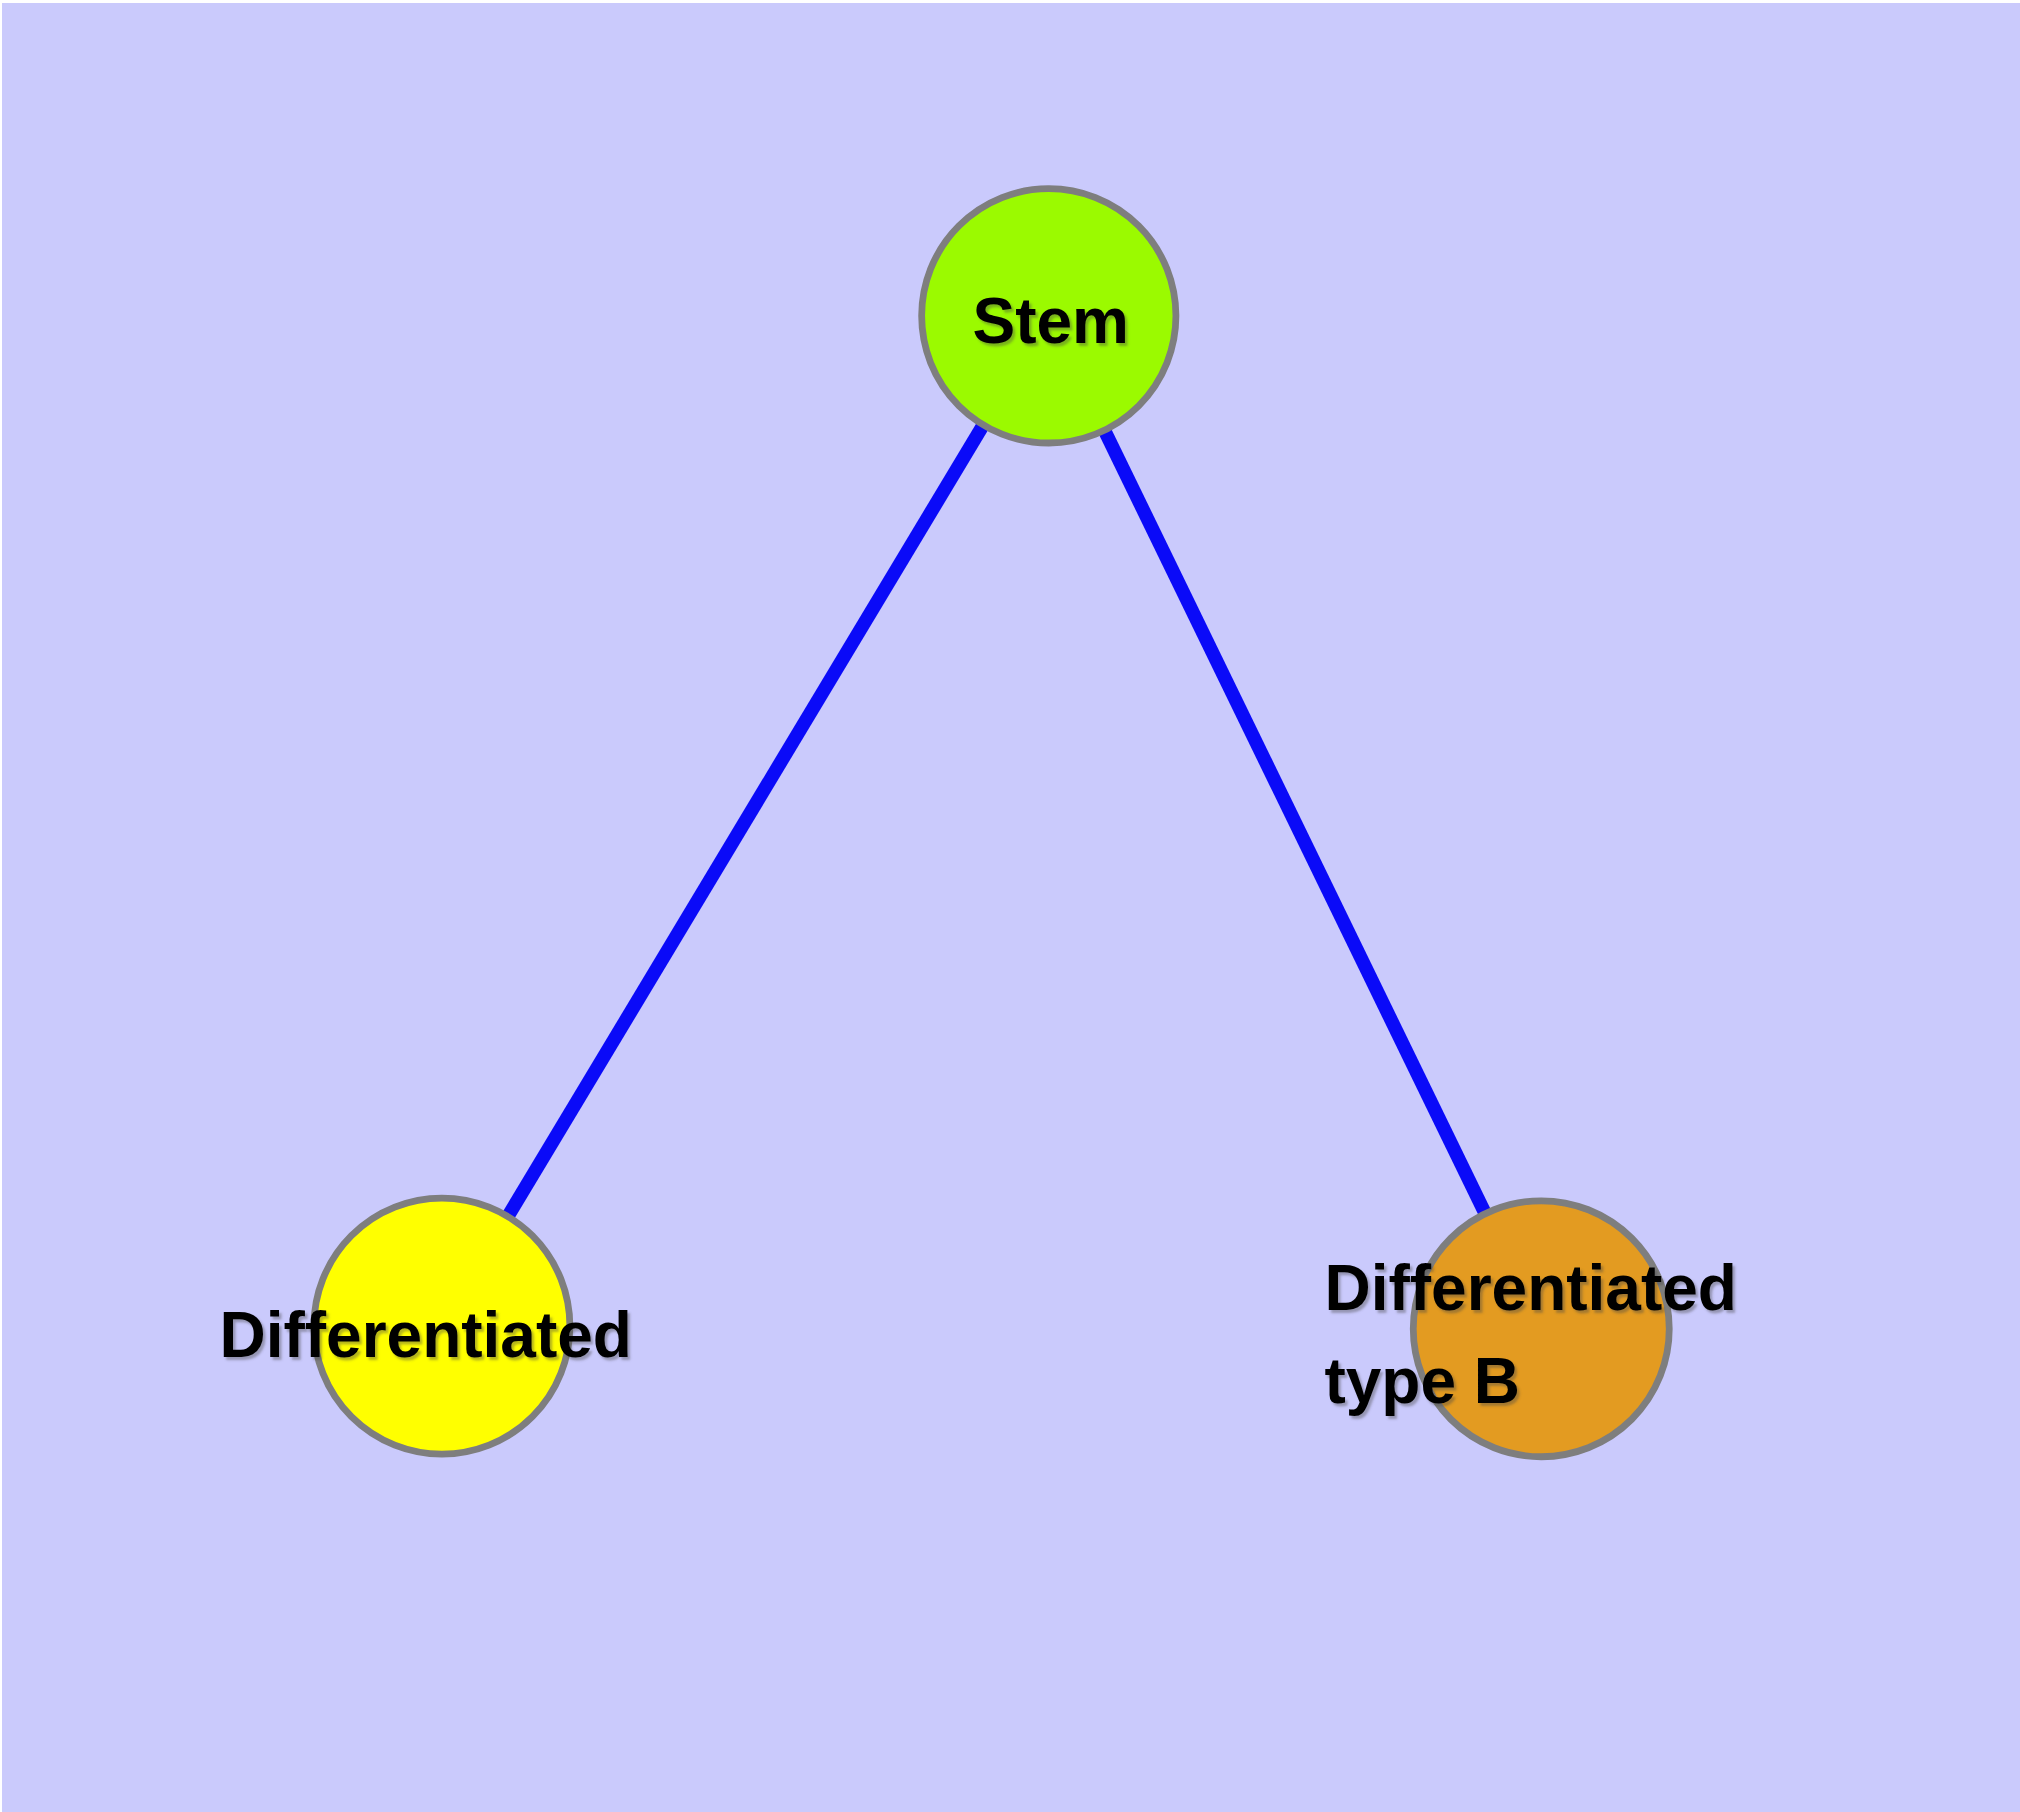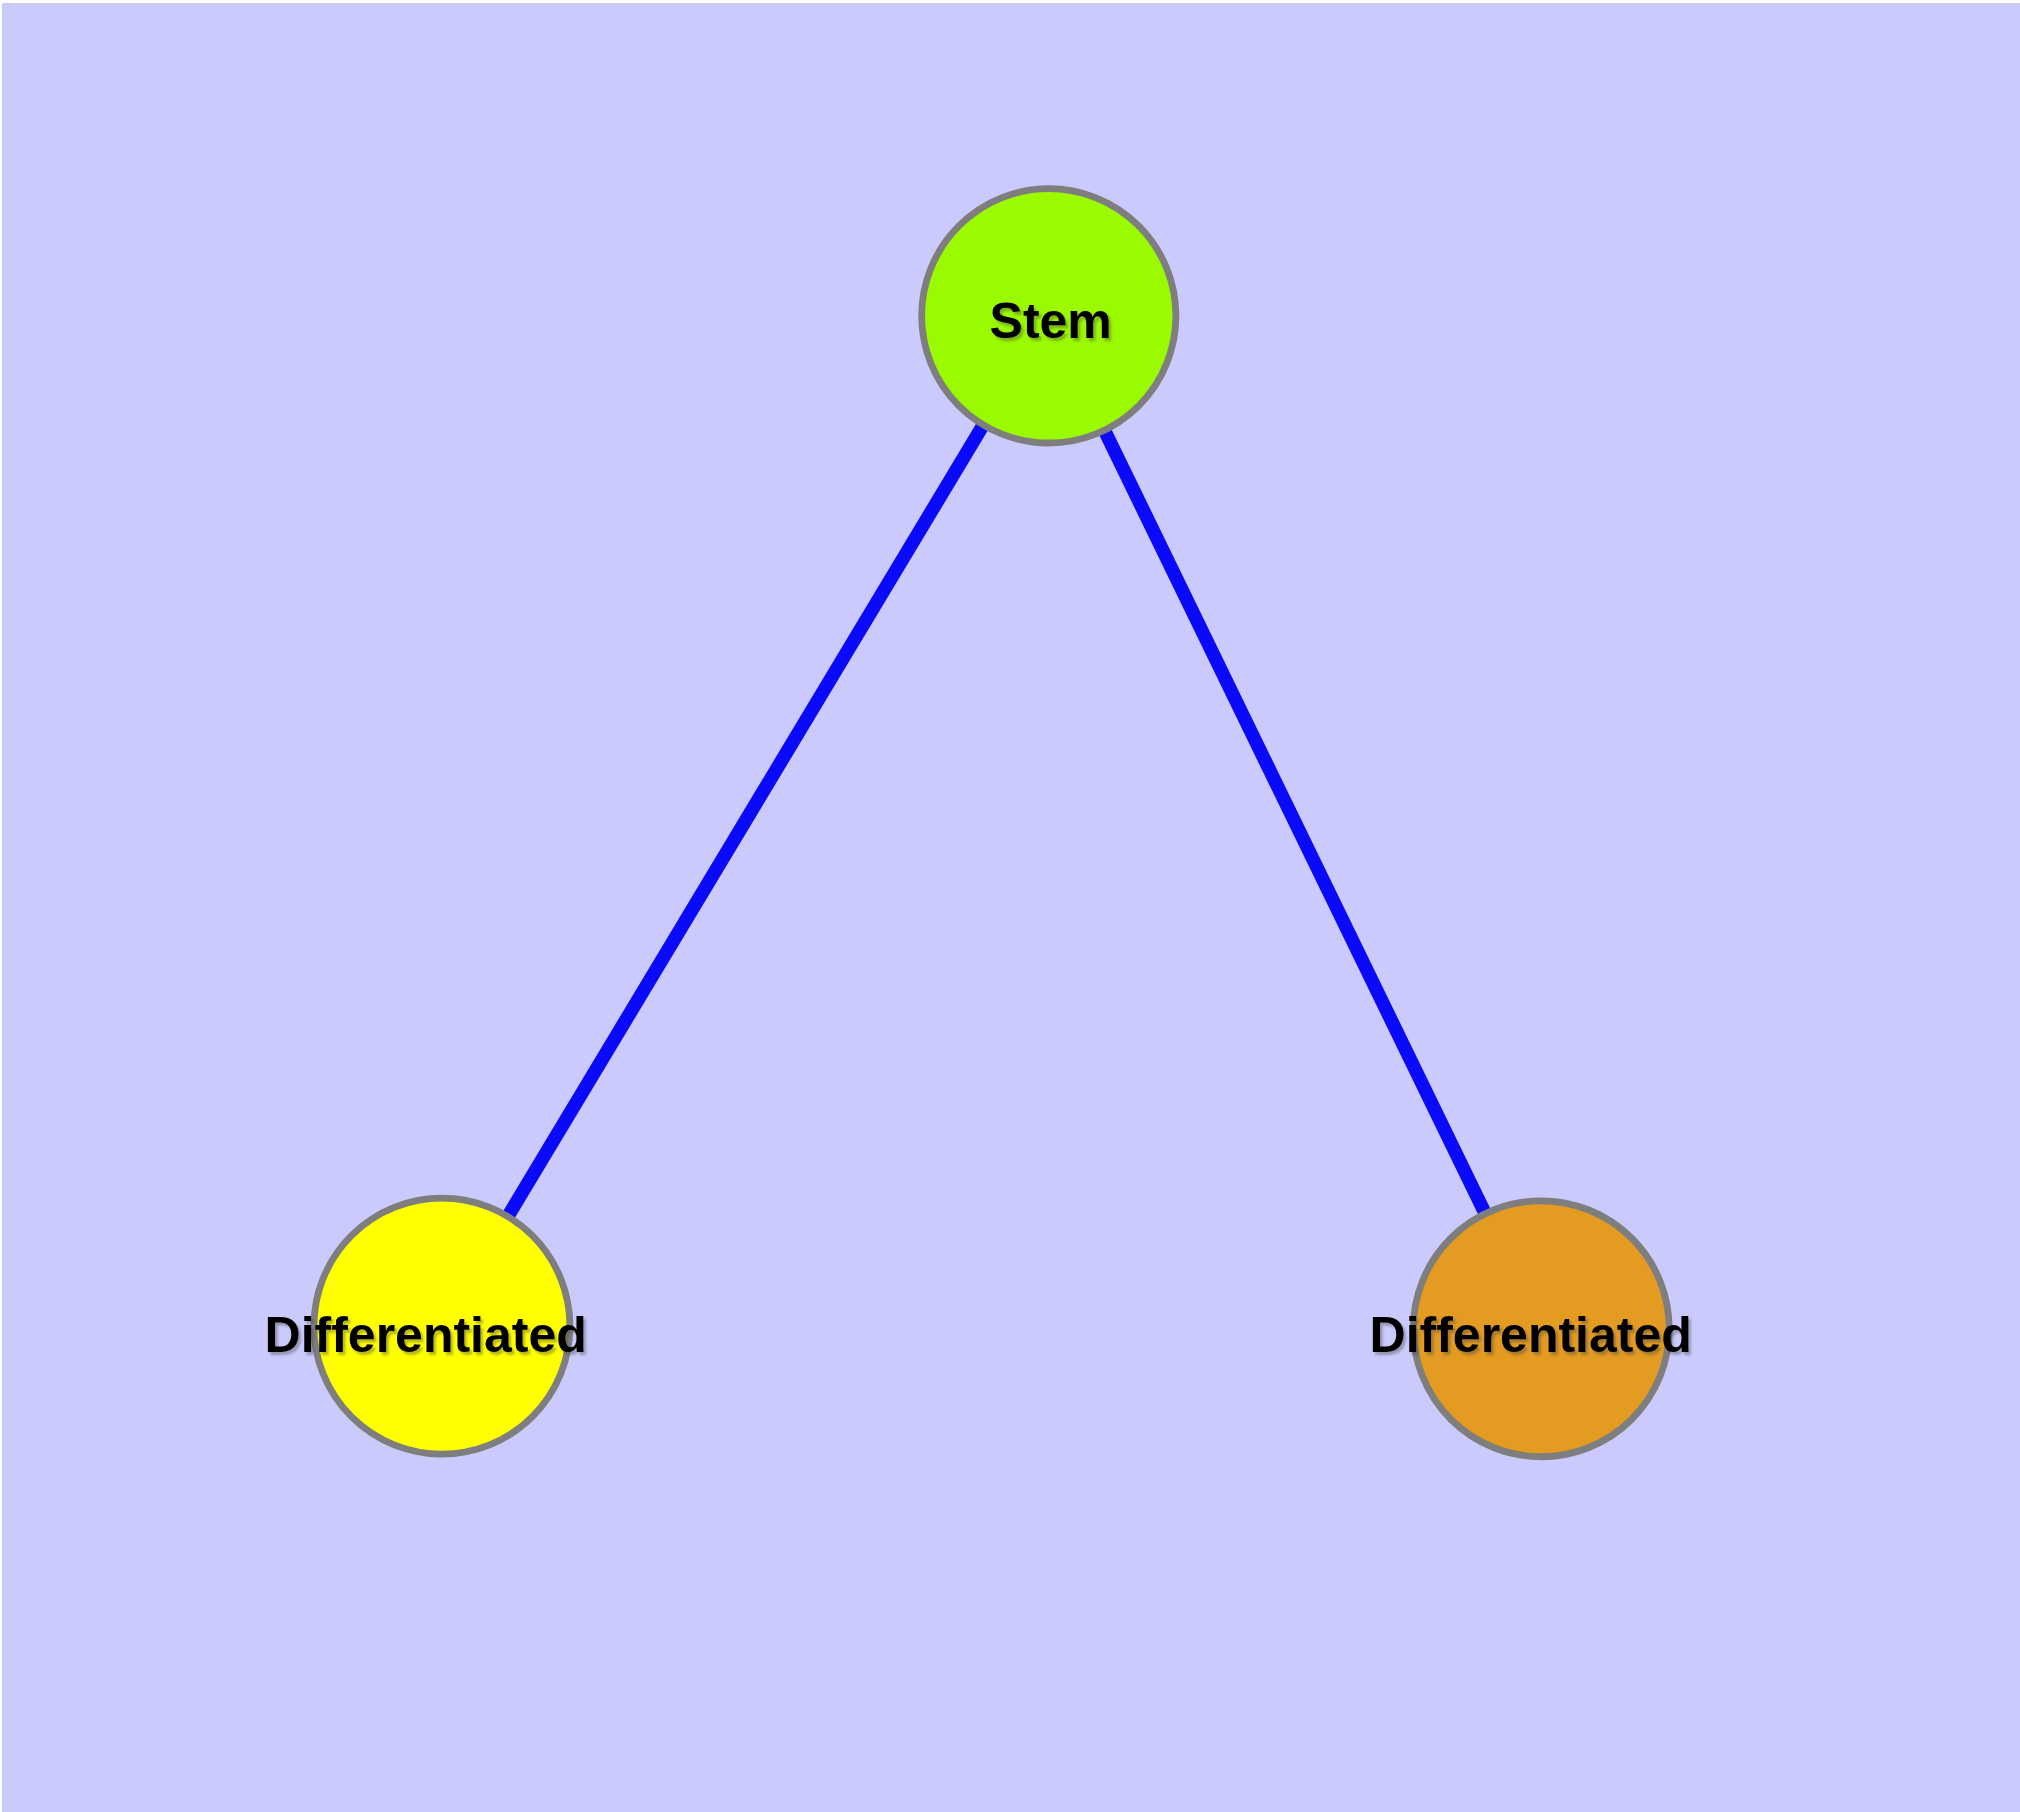--- a/index.html
+++ b/index.html
@@ -27,21 +27,21 @@
     stroke-linecap: butt;
   }
   .node-circle {
     stroke-width: 8;
   }
   .label {
     position: absolute;
     transform: translate(-50%, -50%);
     font-family: "Liberation Sans", sans-serif;
     font-weight: 700;
-    font-size: 50px;
+    font-size: 64px;
     line-height: 93px;
     white-space: nowrap;
     text-shadow: 2.5px 3.4px 2.5px rgba(70, 70, 70, 0.40);
   }
   .label .line {
     white-space: nowrap;
   }
 </style>
 </head>
 <body>
@@ -64,16 +64,17 @@
   <div class="label" style="left: 1049px; top: 318px; color: rgb(0, 0, 0);">
     <div class="line">Stem</div>
   </div>
 
   <div class="label" style="left: 424px; top: 1332px; color: rgb(0, 0, 0);">
     <div class="line">Differentiated</div>
   </div>
 
   <div class="label" style="left: 1529px; top: 1332px; color: rgb(0, 0, 0);">
     <div class="line">Differentiated</div>
+    <div class="line">type B</div>
   </div>
 
 </div>
 
 
 </body></html>

